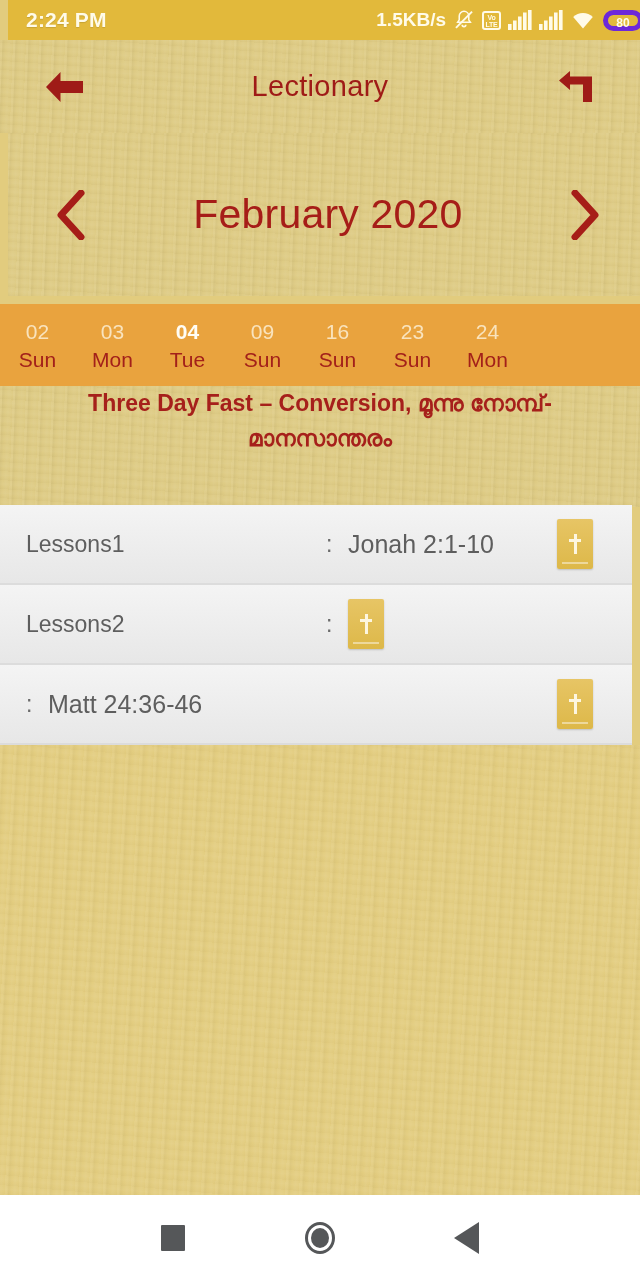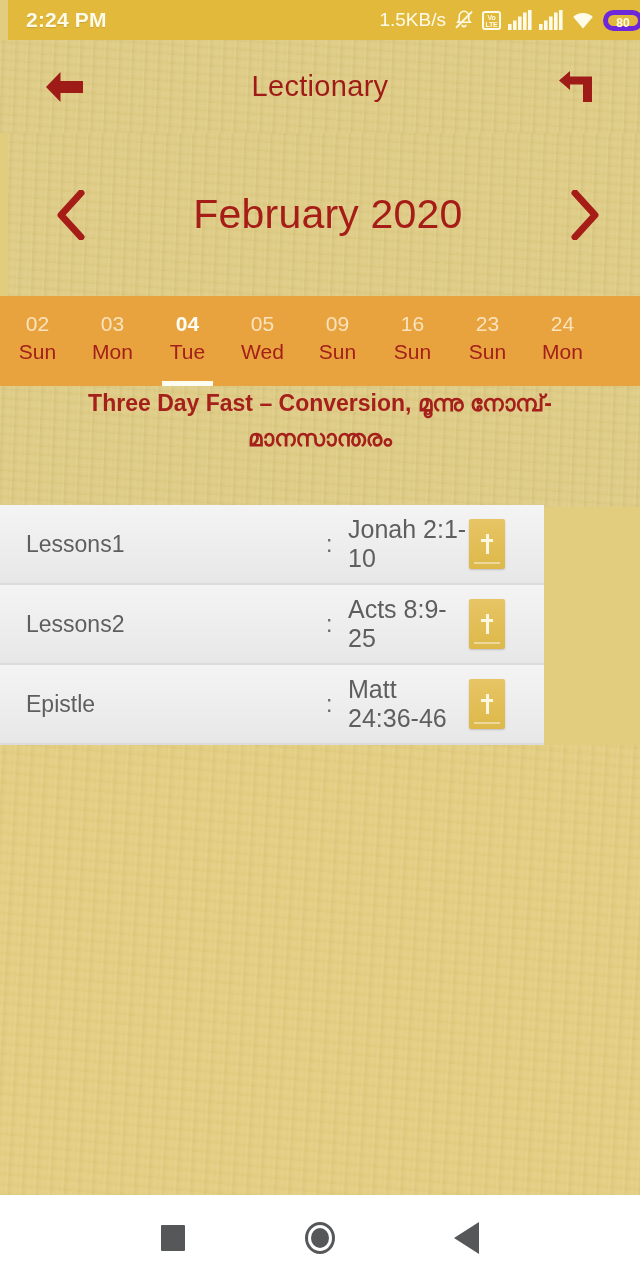--- a/index.html
+++ b/index.html
@@ -55,21 +55,21 @@
     letter-spacing: .2px;
     text-shadow: 0 1px 1px rgba(0,0,0,.12);
   }
   .status-right {
     display: flex;
     align-items: center;
     gap: 7px;
   }
   .net-speed {
     font-size: 19px;
-    font-weight: normal;
+    font-weight: bold;
   }
   .sb-icon { display: block; }
 
   .volte-box {
     width: 19px; height: 19px;
     border: 2px solid #fffbe9;
     border-radius: 3px;
     color: #fffbe9;
     font-size: 7px;
     font-weight: bold;
@@ -135,21 +135,21 @@
     width: 46px; height: 58px;
     flex: none;
     display: flex;
     align-items: center;
     justify-content: center;
   }
 
   
   #day-tabs {
     position: absolute;
-    top: 296px; left: 0;
+    top: 304px; left: 0;
     width: 640px; height: 90px;
     background: #e9a33e;
     display: flex;
     overflow: hidden;
     text-align: right;
   }
   .day-tab {
     flex: none;
     width: 75px;
     height: 90px;
@@ -198,21 +198,21 @@
     font-size: 23px;
     font-weight: bold;
     line-height: 35px;
     color: #a6201b;
   }
 
   
   #lesson-list {
     position: absolute;
     top: 505px; left: 0;
-    width: 544px;
+    width: 632px;
   }
   .lesson-row {
     position: relative;
     height: 80px;
     background: linear-gradient(180deg, #f4f4f4 0%, #ededed 55%, #e7e7e7 100%);
     border-bottom: 2px solid #dcdcdc;
     display: flex;
     align-items: center;
     padding: 0 0 0 26px;
   }
@@ -411,24 +411,20 @@
     </div>
     <div class="day-tab">
       <div class="dnum">03</div>
       <div class="dname">Mon</div>
     </div>
     <div class="day-tab selected">
       <div class="dnum">04</div>
       <div class="dname">Tue</div>
     </div>
     <div class="day-tab">
-      <div class="dnum">05</div>
-      <div class="dname">Wed</div>
-    </div>
-    <div class="day-tab">
       <div class="dnum">09</div>
       <div class="dname">Sun</div>
     </div>
     <div class="day-tab">
       <div class="dnum">16</div>
       <div class="dname">Sun</div>
     </div>
     <div class="day-tab">
       <div class="dnum">23</div>
       <div class="dname">Sun</div>
@@ -448,27 +444,25 @@
       <div class="lname">Lessons1</div>
       <div class="lsep">:</div>
       <div class="lref">Jonah 2:1-10</div>
       <div class="bible-btn">
         <div class="cross"></div>
       </div>
     </div>
     <div class="lesson-row">
       <div class="lname">Lessons2</div>
       <div class="lsep">:</div>
-      <div class="lref">Acts 8:9-25</div>
       <div class="bible-btn">
         <div class="cross"></div>
       </div>
     </div>
     <div class="lesson-row">
-      <div class="lname">Epistle</div>
       <div class="lsep">:</div>
       <div class="lref">Matt 24:36-46</div>
       <div class="bible-btn">
         <div class="cross"></div>
       </div>
     </div>
   </div>
 
 <div id="content-fill"></div>
 

